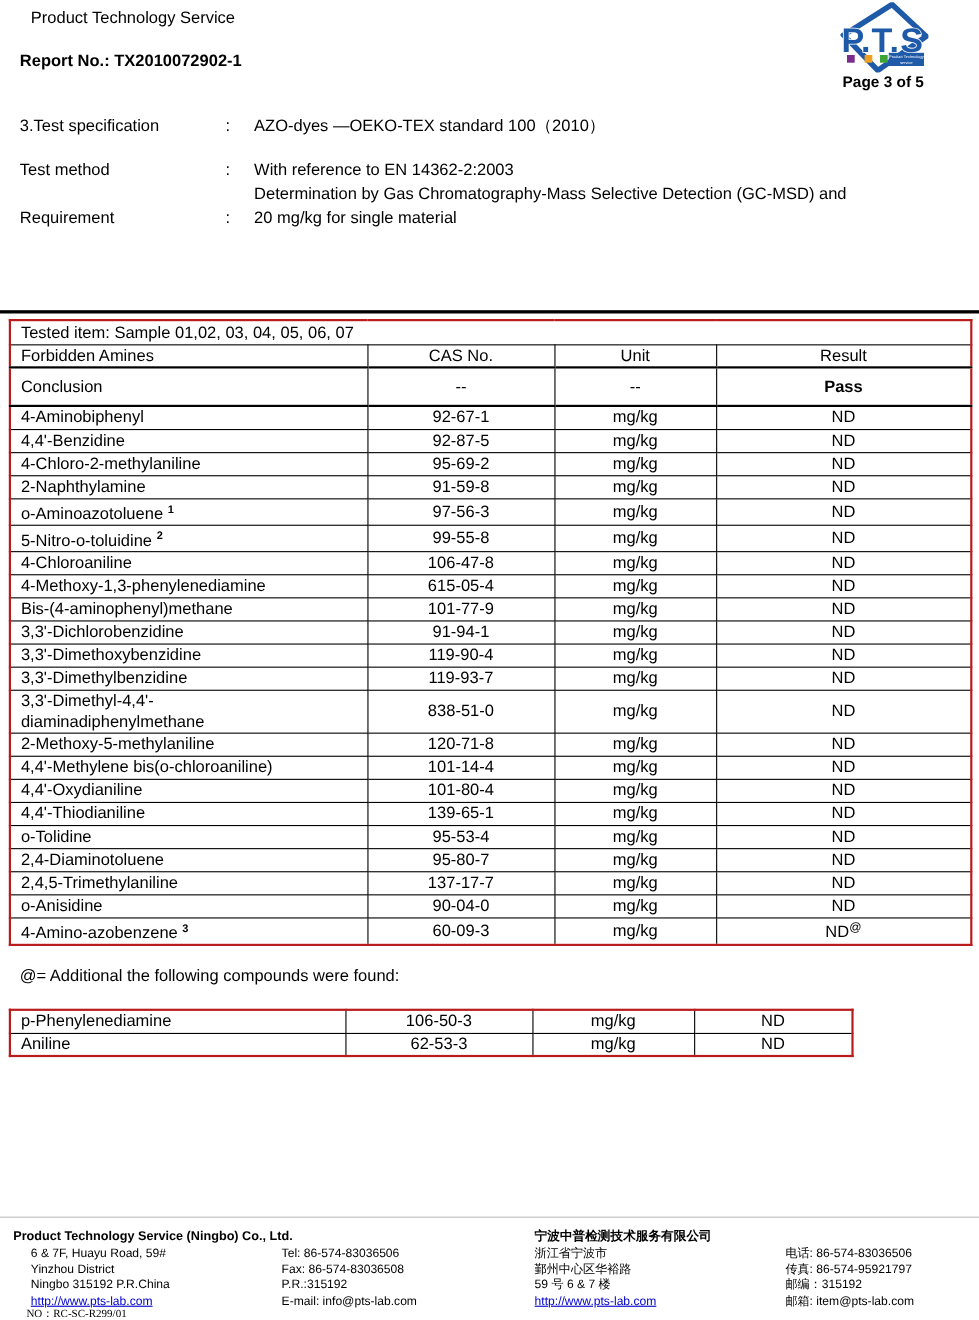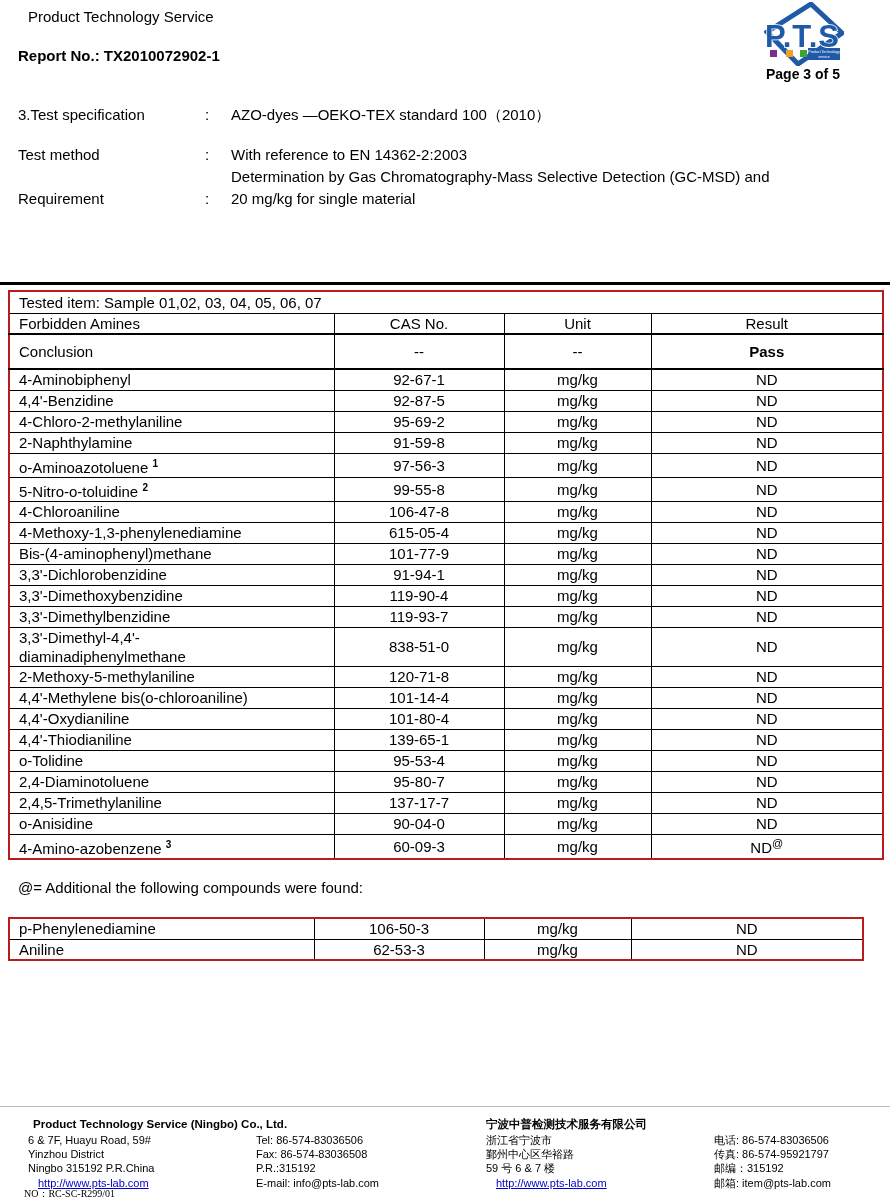--- a/index.html
+++ b/index.html
@@ -23,41 +23,41 @@
   .rule-thick { position:absolute; top:282px; left:0; width:890px; height:3px; background:#000; }
   .rule-thin  { position:absolute; top:1106px; left:0; width:890px; height:1px; background:#bdbdbd; }
 
   
   table { border-collapse:collapse; table-layout:fixed; }
   .rpt-table { position:absolute; font-size:15px; border:2px solid #b91c1c; }
   .rpt-table td { border:1px solid #000; text-align:center; height:21px; padding:0 2px;
                   overflow:hidden; }
   .rpt-table td.c-name { text-align:left; padding:0 4px 0 9px; line-height:19px; }
   #table1 { top:290px; left:8px; width:876px; }
-  #table2 { top:917px; left:8px; width:856px; }
+  #table2 { top:917px; left:8px; width:768px; }
   tr.tested td { text-align:left; padding-left:9px; height:22px; }
   tr.hdr td { border-bottom:2px solid #000; }
   tr.hdr td.c-name { padding-left:9px; }
   tr.conc td { border-bottom:2px solid #000; height:35px; }
   .pass { font-weight:bold; }
   sup.snum { font-weight:bold; font-size:10px; }
   sup.sat  { font-size:11px; }
 
   .note { position:absolute; top:879px; left:18px; font-size:15px; }
 
   
   .foot { position:absolute; font-size:11px; line-height:14.2px; }
   .foot-bold { font-weight:bold; font-size:11.5px; }
-  #f-en-co { top:1117px; left:33px; }
+  #f-en-co { top:1117px; left:12px; }
   #f-col1  { top:1133px; left:28px; }
   #f-col2  { top:1133px; left:256px; }
   #f-cn-co { top:1117px; left:486px; }
   #f-col3  { top:1133px; left:486px; }
   #f-col4  { top:1133px; left:714px; }
-  a.flink { color:#0000cc; text-decoration:underline;margin-left:10px; }
+  a.flink { color:#0000cc; text-decoration:underline; }
   .doc-no { position:absolute; top:1187px; left:24px; font-size:10px;
             font-family:"Liberation Serif", serif; }
 </style>
 </head>
 <body>
 
 <div class="company-name">Product Technology Service</div>
 <div class="report-no">Report No.: TX2010072902-1</div>
 
 <div class="logo">

